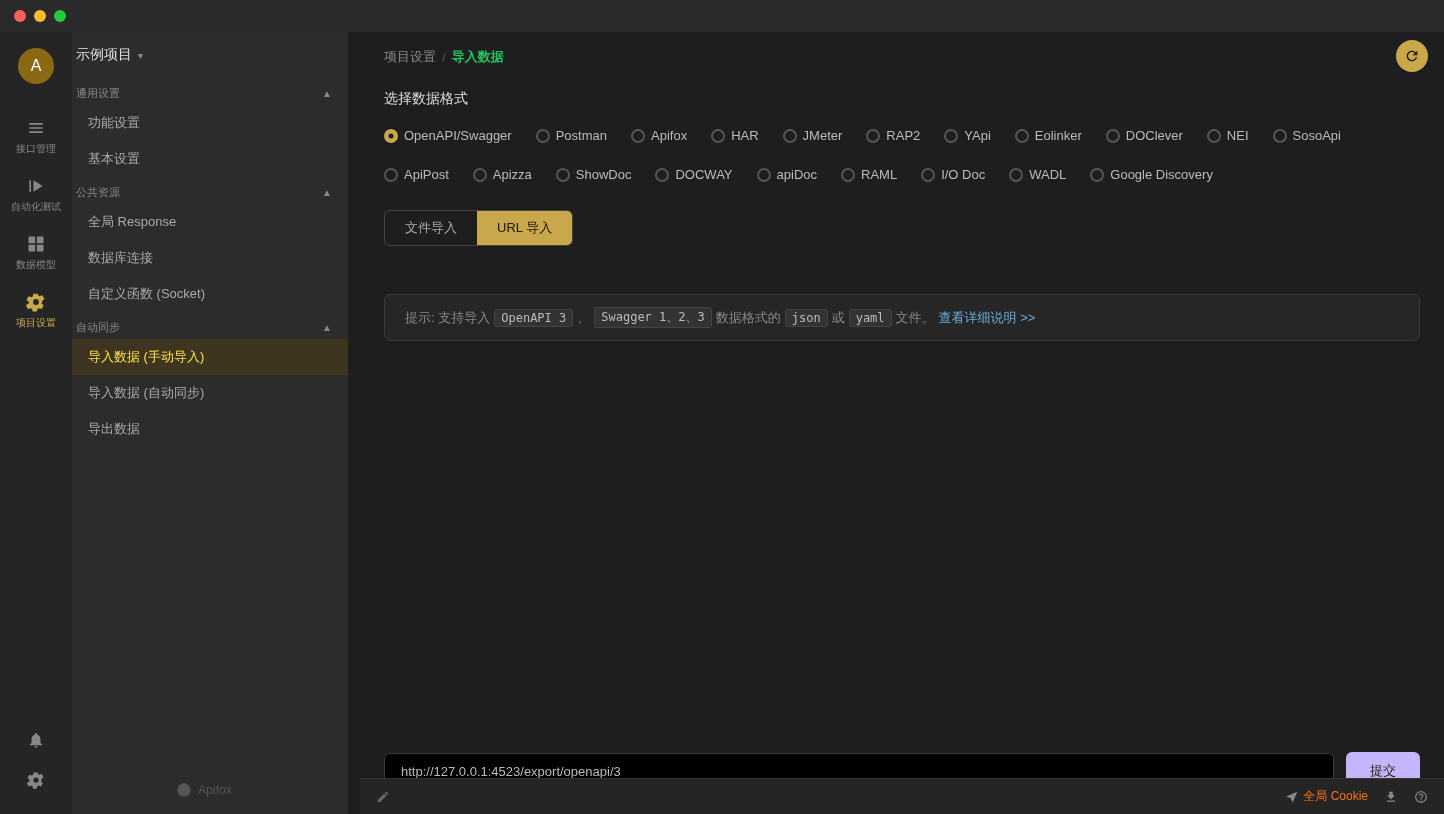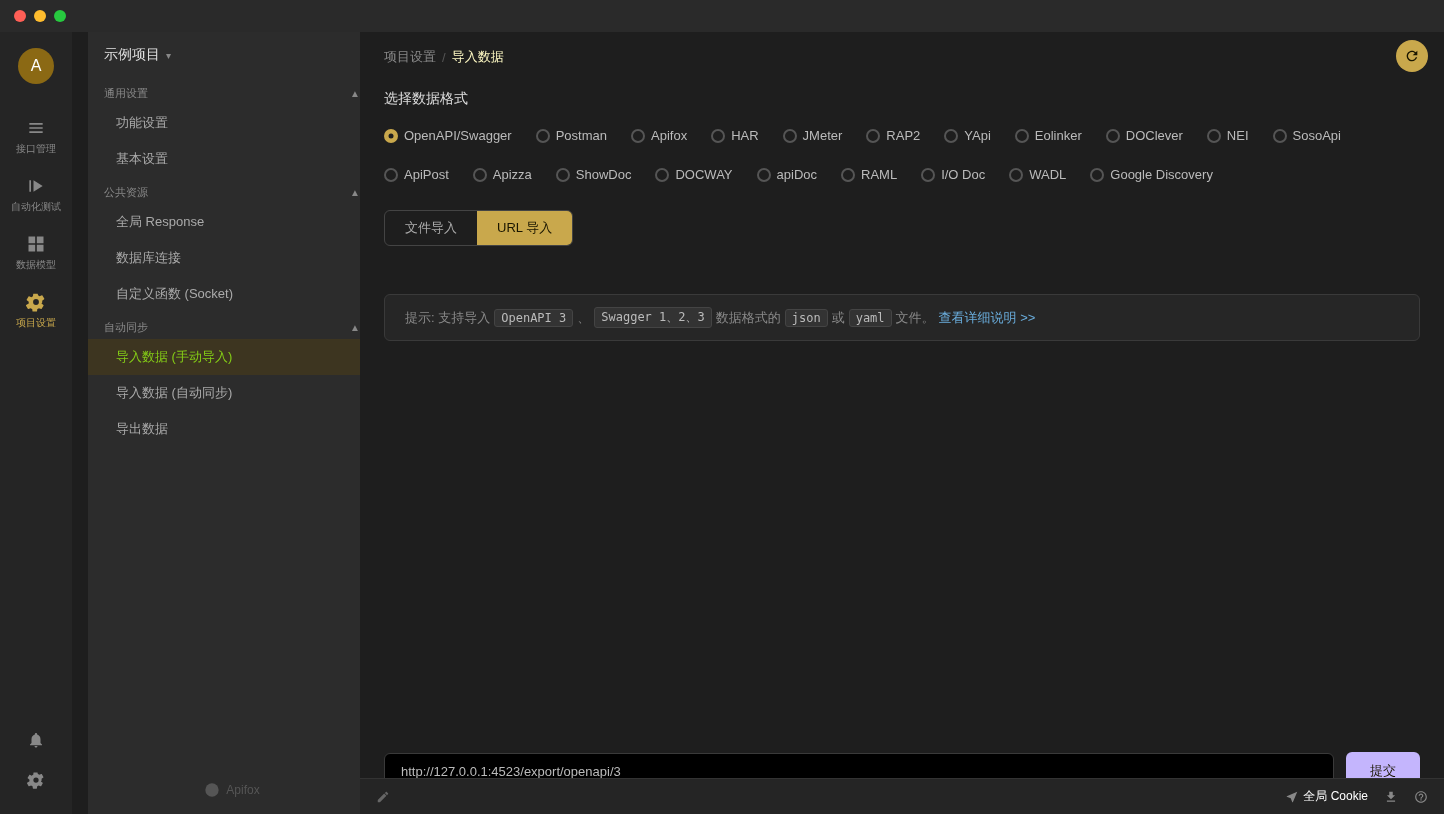--- a/index.html
+++ b/index.html
@@ -91,21 +91,21 @@
       border-radius: 6px;
     }
     .icon-sidebar .bottom-icon-item svg {
       width: 18px; height: 18px;
       fill: currentColor;
     }
 
     
     .main-sidebar {
       position: fixed;
-      top: 32px; left: 88px;
+      top: 32px; left: 60px;
       width: 288px;
       height: calc(814px - 32px);
       background: #2c2c2c;
       display: flex;
       flex-direction: column;
       padding-bottom: 48px;
       overflow-y: auto;
     }
     .main-sidebar::-webkit-scrollbar { width: 4px; }
     .main-sidebar::-webkit-scrollbar-thumb { background: #444; border-radius: 2px; }
@@ -146,21 +146,21 @@
 
     .sidebar-item {
       display: flex;
       align-items: center;
       padding: 9px 16px 9px 28px;
       color: #aaa;
       cursor: pointer;
       border-radius: 0;
       font-size: 13px;
     }
-    .sidebar-item.active-highlight { background: #3d3520; color: #84cc16; }
+    .sidebar-item.active-highlight { background: #3d3520; color: #fde047; }
 
     .sidebar-footer {
       position: absolute;
       bottom: 0; left: 0; right: 0;
       height: 48px;
       display: flex;
       align-items: center;
       justify-content: center;
       color: #555;
       font-size: 12px;
@@ -187,21 +187,21 @@
     
     .breadcrumb {
       display: flex;
       align-items: center;
       padding: 16px 24px;
       color: #888;
       font-size: 13px;
       gap: 6px;
     }
     .breadcrumb .sep { color: #555; }
-    .breadcrumb .current { color: #fef9c3; }
+    .breadcrumb .current { color: #22c55e; font-weight: bold; }
 
     
     .content-area {
       flex: 1;
       padding: 8px 24px 24px;
       overflow-y: auto;
     }
 
     .section-title {
       font-size: 14px;
@@ -370,21 +370,21 @@
       color: #666;
     }
     .bottom-bar-left svg {
       width: 14px; height: 14px;
       fill: #666;
     }
     .bottom-bar-right {
       display: flex;
       align-items: center;
       gap: 16px;
-      color: #ffffff;
+      color: #f97316;
       font-size: 12px;
     }
     .bottom-bar-right .cookie-item {
       display: flex;
       align-items: center;
       gap: 4px;
       cursor: pointer;
     }
     .bottom-bar-right svg {
       width: 14px; height: 14px;

